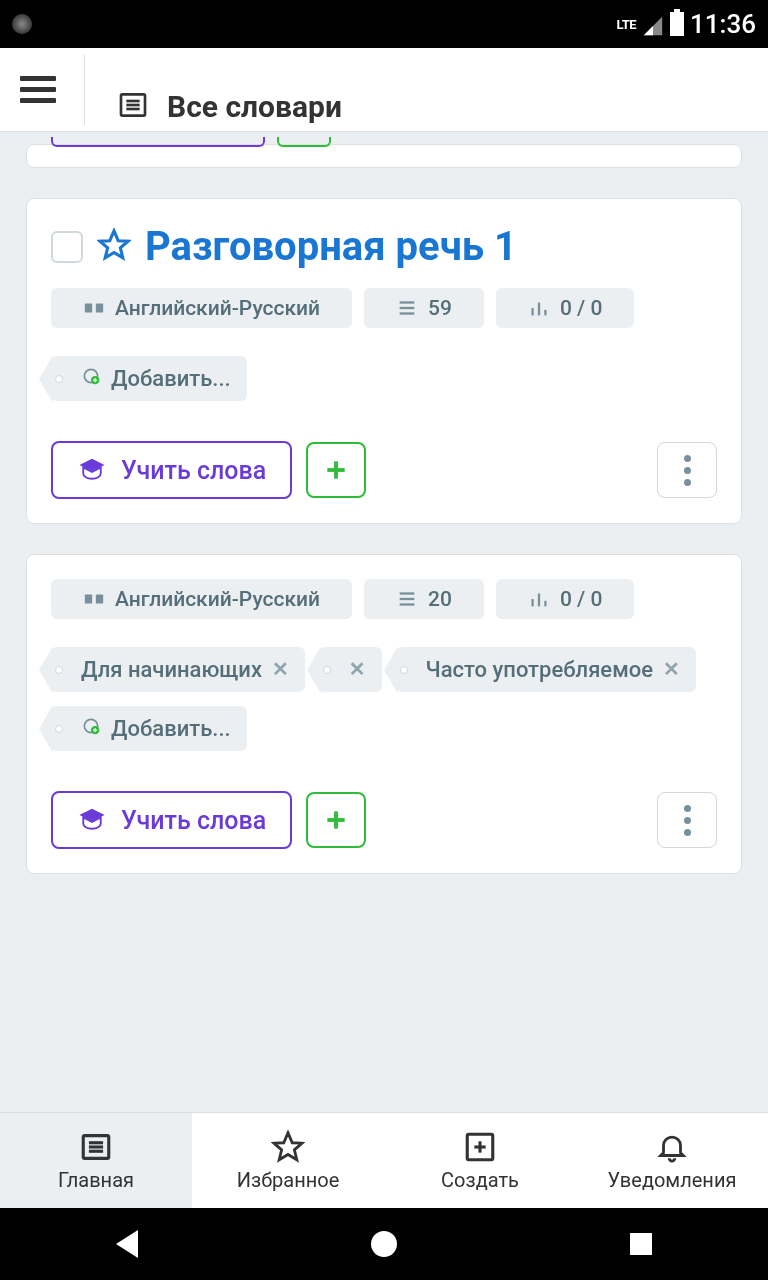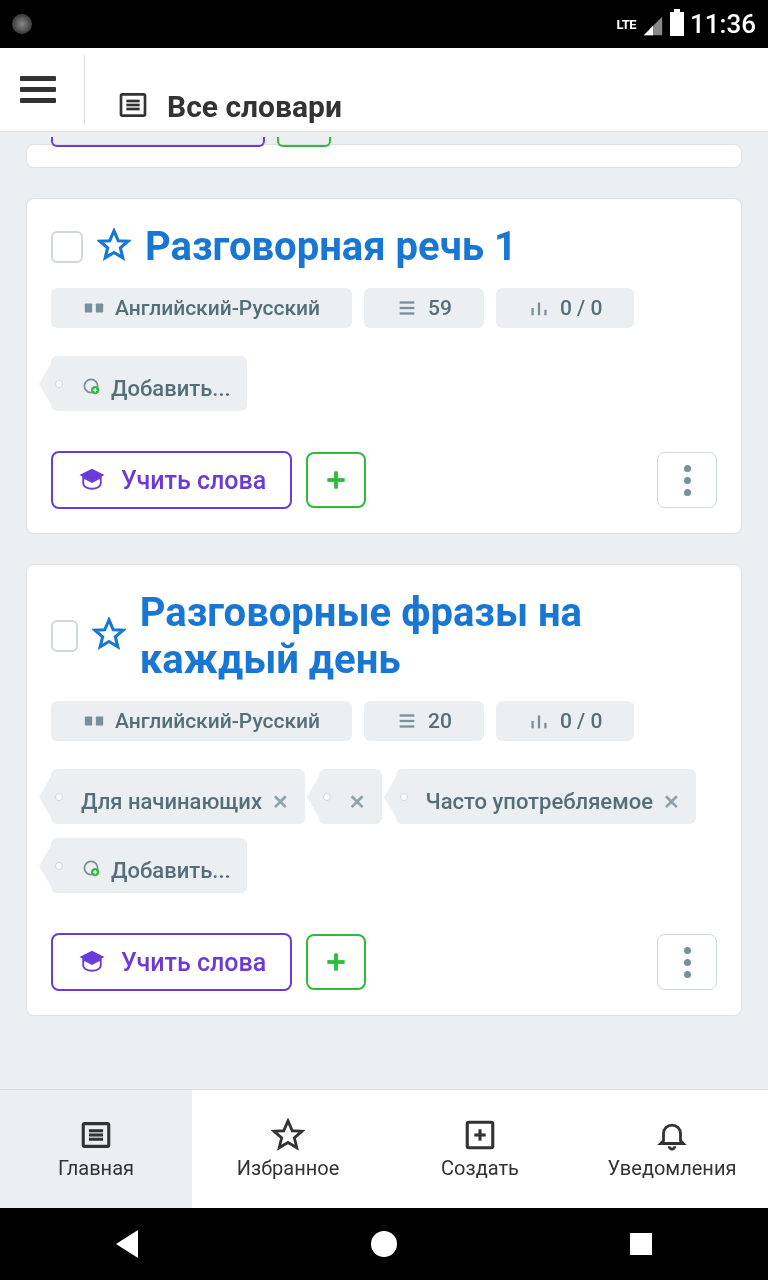--- a/index.html
+++ b/index.html
@@ -70,22 +70,22 @@
 .card-title { font-size:40px; font-weight:700; color:#1976d2; }
 .badge-row { display:flex; gap:12px; flex-wrap:wrap; margin-bottom:28px; }
 .badge {
   background:#eceff1; border-radius:6px; padding:8px 32px;
   display:flex; align-items:center; gap:10px;
   color:#546e7a; font-size:21px; font-weight:500;
 }
 .badge svg { width:22px; height:22px; }
 .tag-row { display:flex; gap:14px; flex-wrap:wrap; margin-bottom:40px; }
 .tag {
-  background:#eceff1; border-radius:6px; padding:20px 16px 10px 30px;
-  display:flex; align-items:center; gap:10px;
+  background:#eceff1; border-radius:6px; padding:10px 16px 10px 30px;
+  display:flex; gap:10px;
   color:#546e7a; font-size:22px; font-weight:500;
   position:relative;
 }
 .tag::before {
   content:''; position:absolute; left:-12px; top:50%; transform:translateY(-50%);
   width:0; height:0; border-top:24px solid transparent; border-bottom:24px solid transparent;
   border-right:14px solid #eceff1;
 }
 .tag-dot { width:8px; height:8px; border-radius:50%; background:#fff; position:absolute; left:4px; top:50%; transform:translateY(-50%); border:1px solid #cfd8dc; }
 .tag-x { color:#90a4ae; font-size:20px; font-weight:bold; }
@@ -103,21 +103,21 @@
 }
 .plus-btn svg { width:26px; height:26px; }
 .spacer { flex:1; }
 .more-btn {
   border:1px solid #cfd8dc; border-radius:8px; width:60px; height:56px;
   display:flex; align-items:center; justify-content:center; background:#fff;
 }
 .more-dots { display:flex; flex-direction:column; gap:5px; }
 .more-dots span { width:7px; height:7px; border-radius:50%; background:#78909c; }
 .bottom-nav {
-  height: 119px; background:#fff; display:flex; border-top:1px solid #ddd;
+  height: 96px; background:#fff; display:flex; border-top:1px solid #ddd;
 }
 .nav-item {
   flex:1; display:flex; flex-direction:column; align-items:center; justify-content:center;
   gap:4px; color:#333; font-size:20px;
 }
 .nav-item.active { background:#eceff1; }
 .nav-item svg { width:34px; height:34px; }
 .system-nav {
   height:72px; background:#000; display:flex; align-items:center; justify-content:space-around;
 }
@@ -236,29 +236,20 @@
         <div class="more-dots">
             <span></span>
             <span></span>
             <span></span>
           </div>
       </div>
     </div>
   </div>
 
   <div class="card">
-    <div class="card-head">
-      <div class="checkbox"></div>
-      <span class="star-icon">
-        <svg viewBox="0 0 24 24" fill="none" stroke="#1976d2" stroke-width="2.2">
-            <polygon points="12,2 15,9 22,9.3 16.5,14 18.2,21 12,17.3 5.8,21 7.5,14 2,9.3 9,9"></polygon>
-          </svg>
-      </span>
-      <span class="card-title">Разговорные фразы на каждый день</span>
-    </div>
     <div class="badge-row">
       <div class="badge">
         <svg viewBox="0 0 24 24" fill="#78909c">
             <rect x="2" y="7" width="8" height="10" rx="1"></rect>
             <rect x="14" y="7" width="8" height="10" rx="1"></rect>
           </svg>
         <span>Английский-Русский</span>
       </div>
       <div class="badge">
         <svg viewBox="0 0 24 24" fill="none" stroke="#78909c" stroke-width="2.5">

